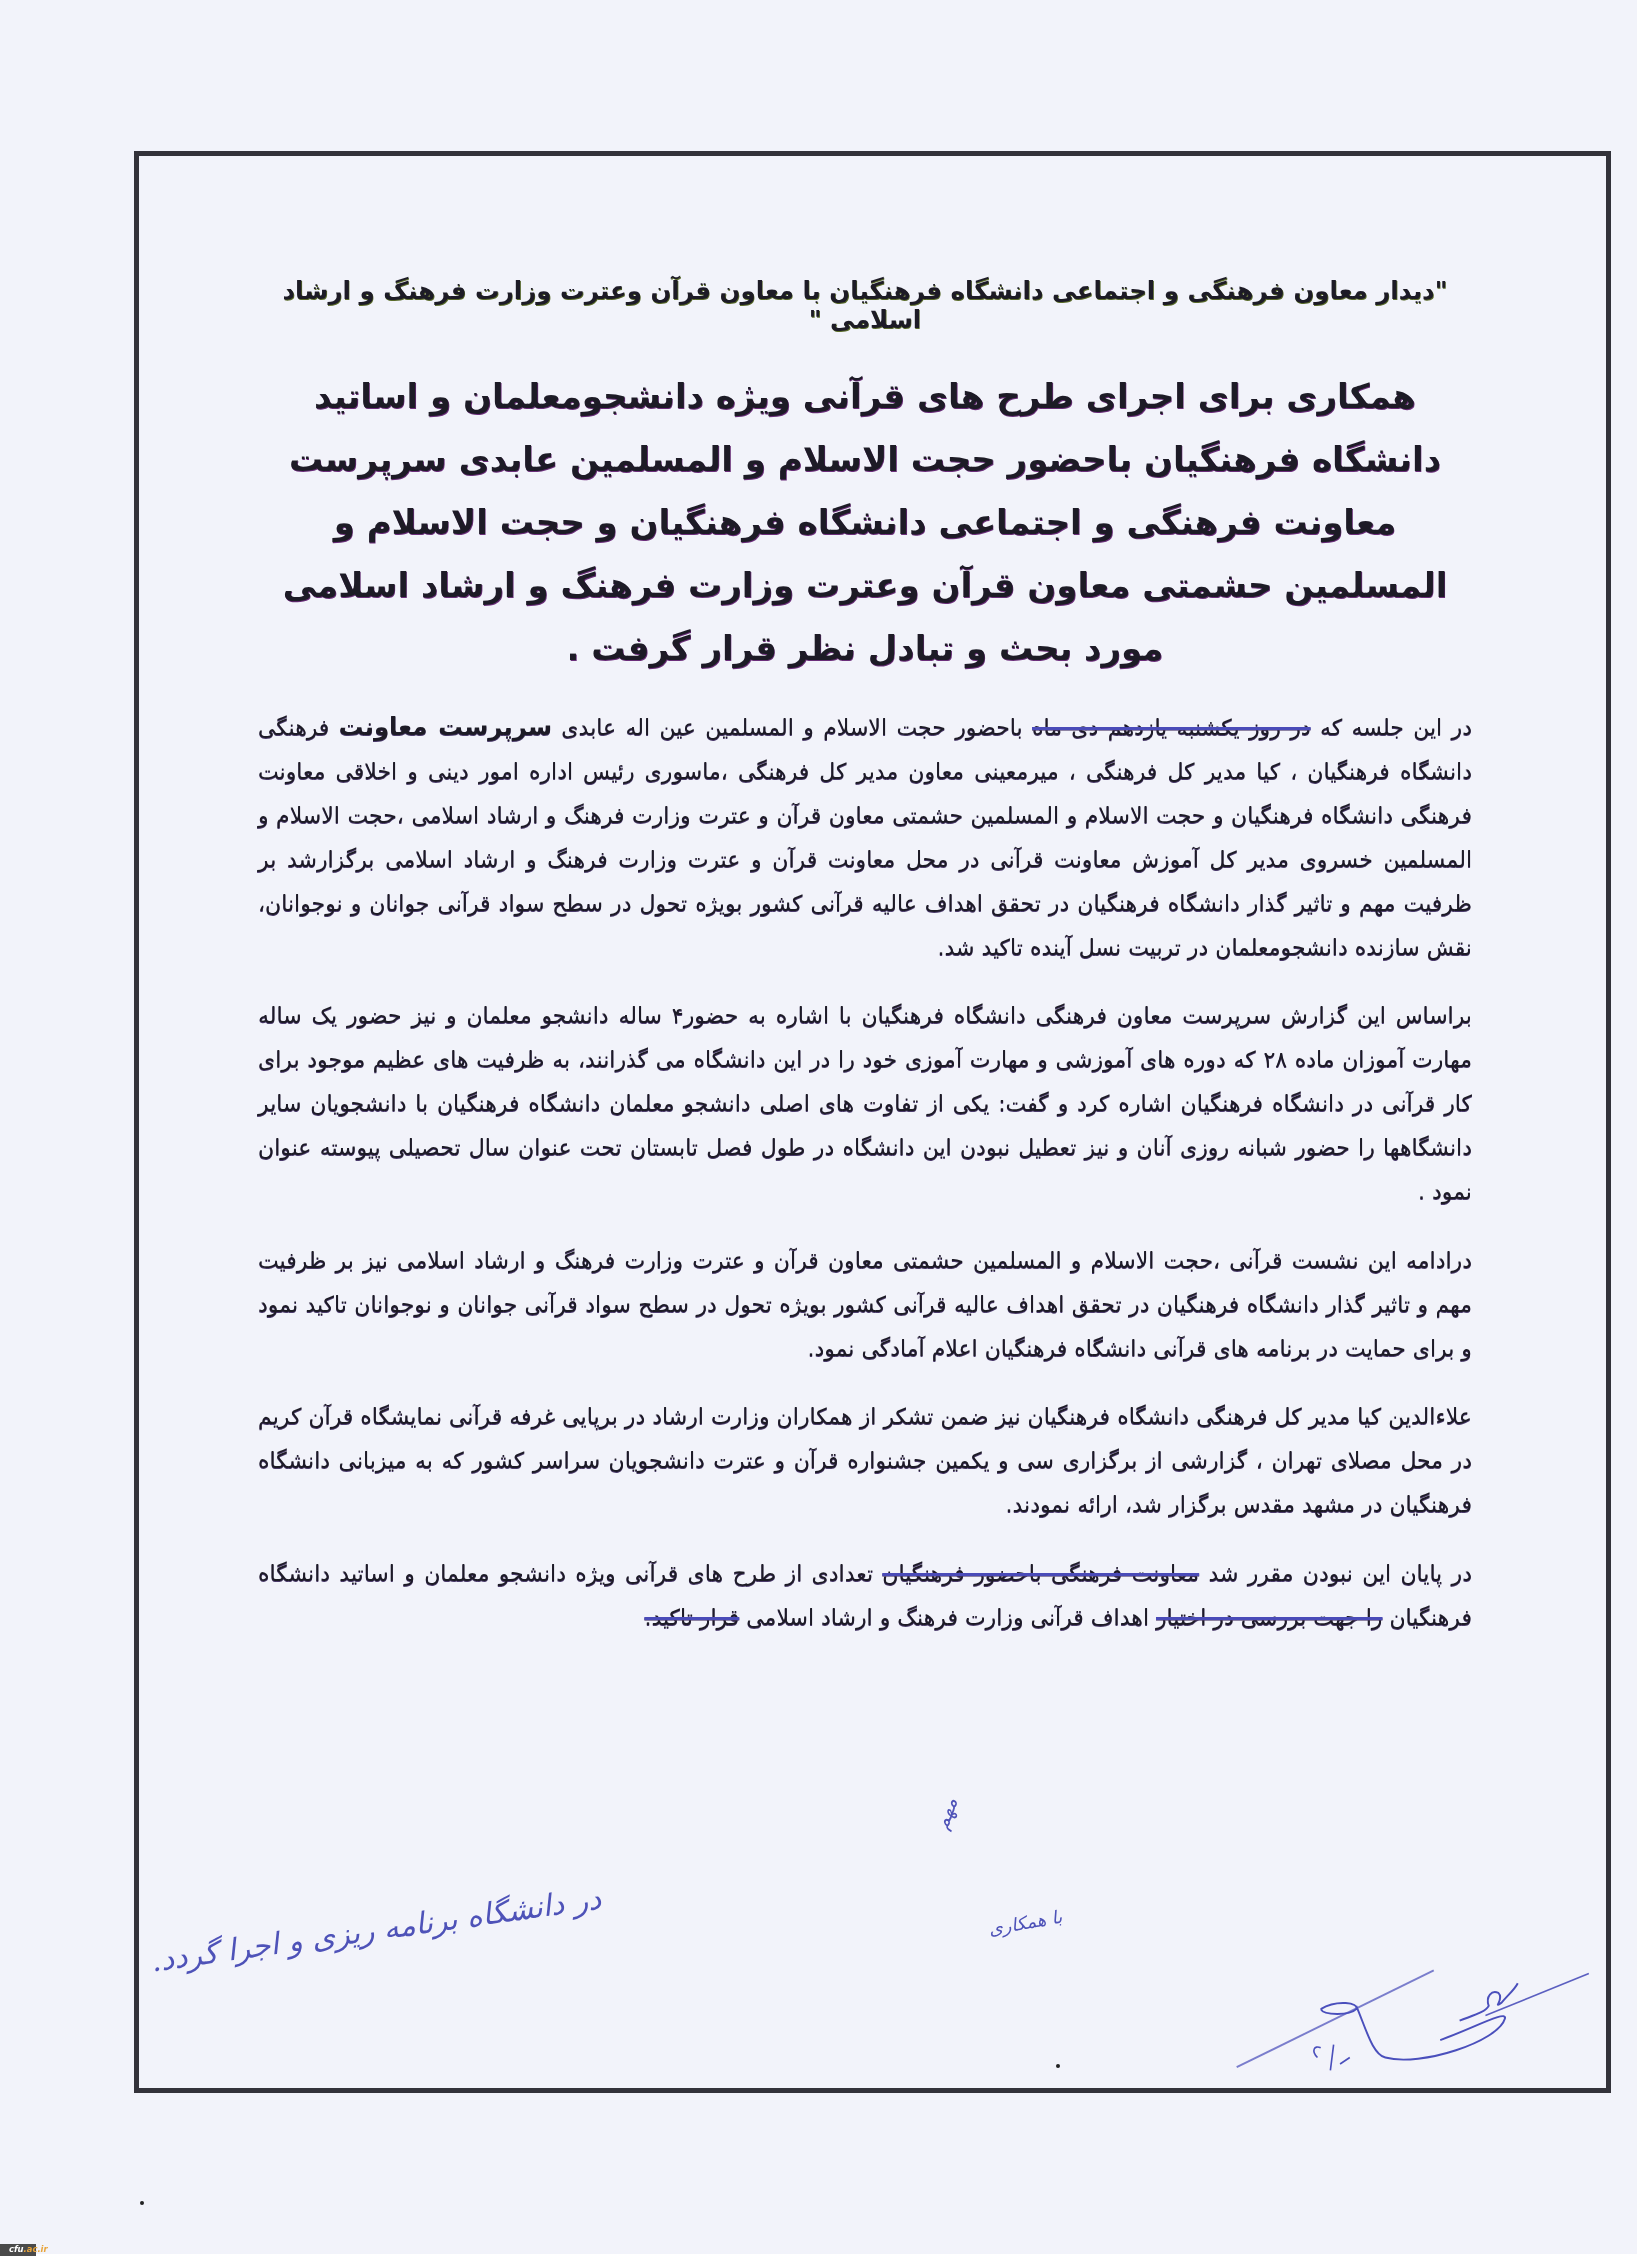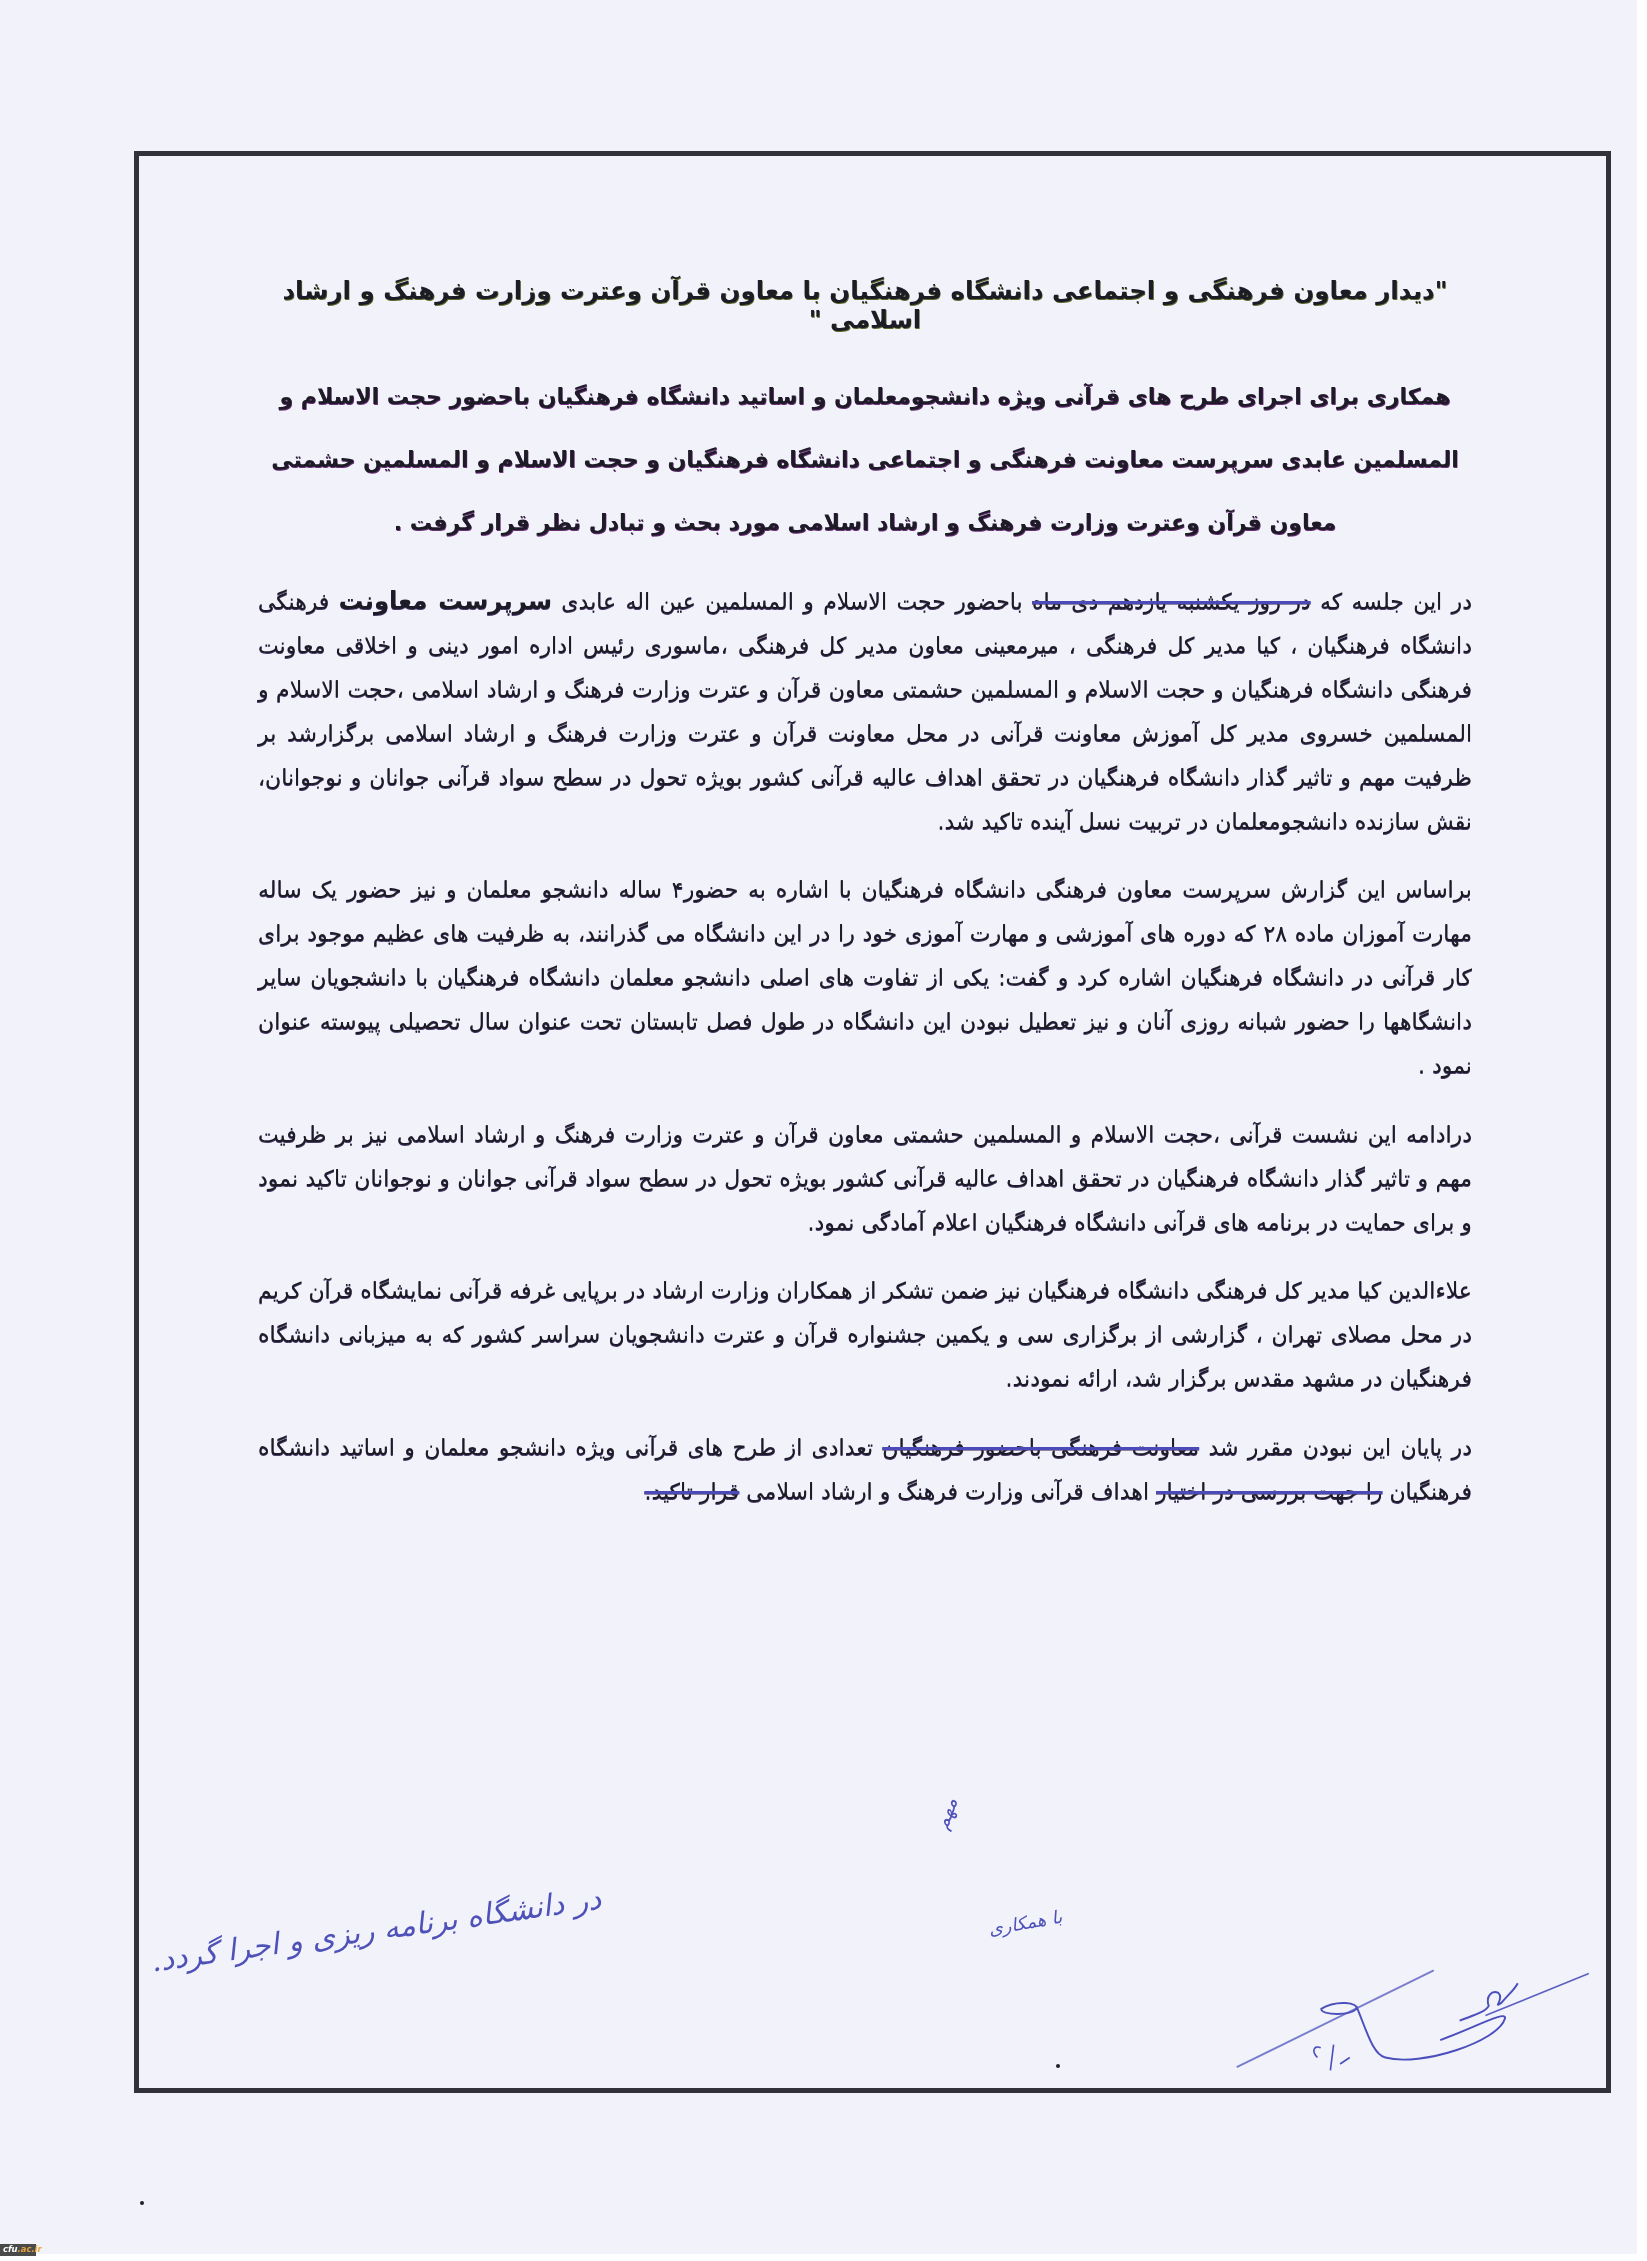--- a/index.html
+++ b/index.html
@@ -22,21 +22,21 @@
     direction: rtl; text-align: justify; color: #1d1b26;
   }
   .title {
     font-family: "DejaVu Sans", sans-serif; font-weight: bold;
     font-size: 24.5px; text-align: center; margin: 31px 0 0 0;
     letter-spacing: -0.3px;
     text-shadow: 0.6px 1.3px 0 #5a6b2a;
   }
   .lead {
     font-family: "DejaVu Sans", sans-serif; font-weight: bold;
-    font-size: 22px; line-height: 63px; text-align: center;
+    font-size: 34px; line-height: 63px; text-align: center;
     margin: 31px 0 0 0;
     text-shadow: 0.6px 1.3px 0 #6b2e7a;
     text-align-last: center;
   }
   .para {
     font-family: "DejaVu Sans", sans-serif;
     font-size: 22px; line-height: 44px; margin: 24.5px 0 0 0;
     text-align-last: right;
     text-shadow: 0 0.6px 0 #4b3b6b;
   }
@@ -51,21 +51,21 @@
   .note-insert { left: 988px; top: 1912px; font-size: 18px; transform: rotate(-10deg); }
   .note-super { left: 930px; top: 1802px; font-size: 19.4px; transform: rotate(-70deg); }
   .signature {
     position: absolute; left: 1227px; top: 1938px; width: 420px; height: 168px;
   }
   .dot { position: absolute; width: 3.9px; height: 3.9px; border-radius: 50%; background: #222; }
   .watermark {
     position: absolute; left: 0; top: 2244px; width: 36px; height: 11.6px;
     background: #4a4a4a; color: #fff; font-size: 8.4px; line-height: 11.6px;
     font-family: "DejaVu Sans", sans-serif; font-weight: bold; font-style: italic;
-    padding-left: 3px; box-sizing: border-box;
+    padding-left: 9px; box-sizing: border-box;
   }
   .watermark .accent { color: #e8a43a; }
 </style>
 </head>
 <body>
 
 <div class="paper"></div>
 <div class="frame"></div>
 
 <div class="content">

